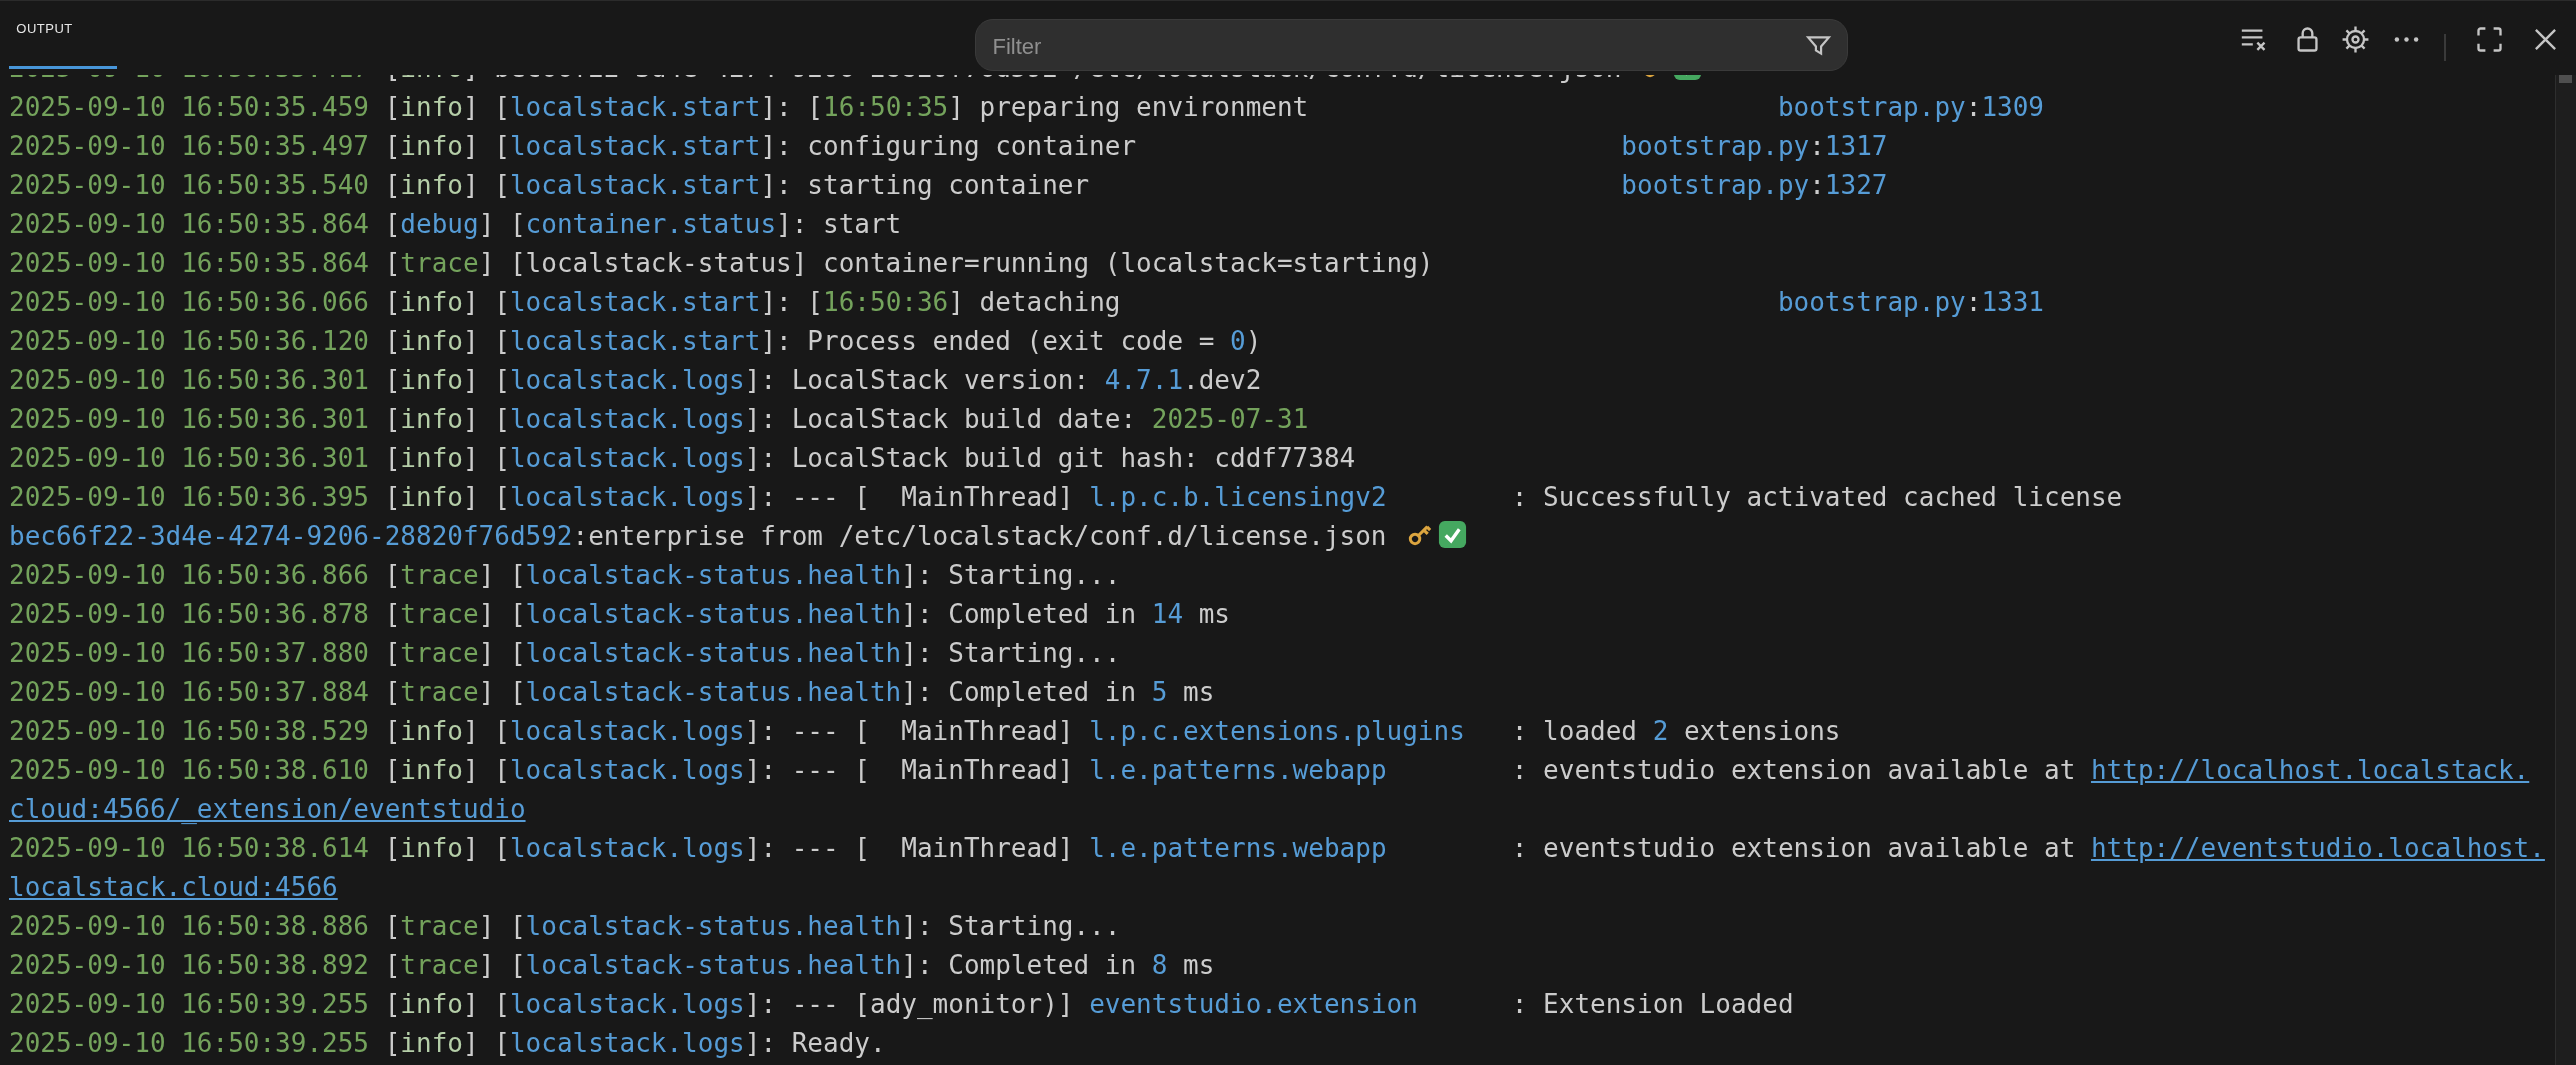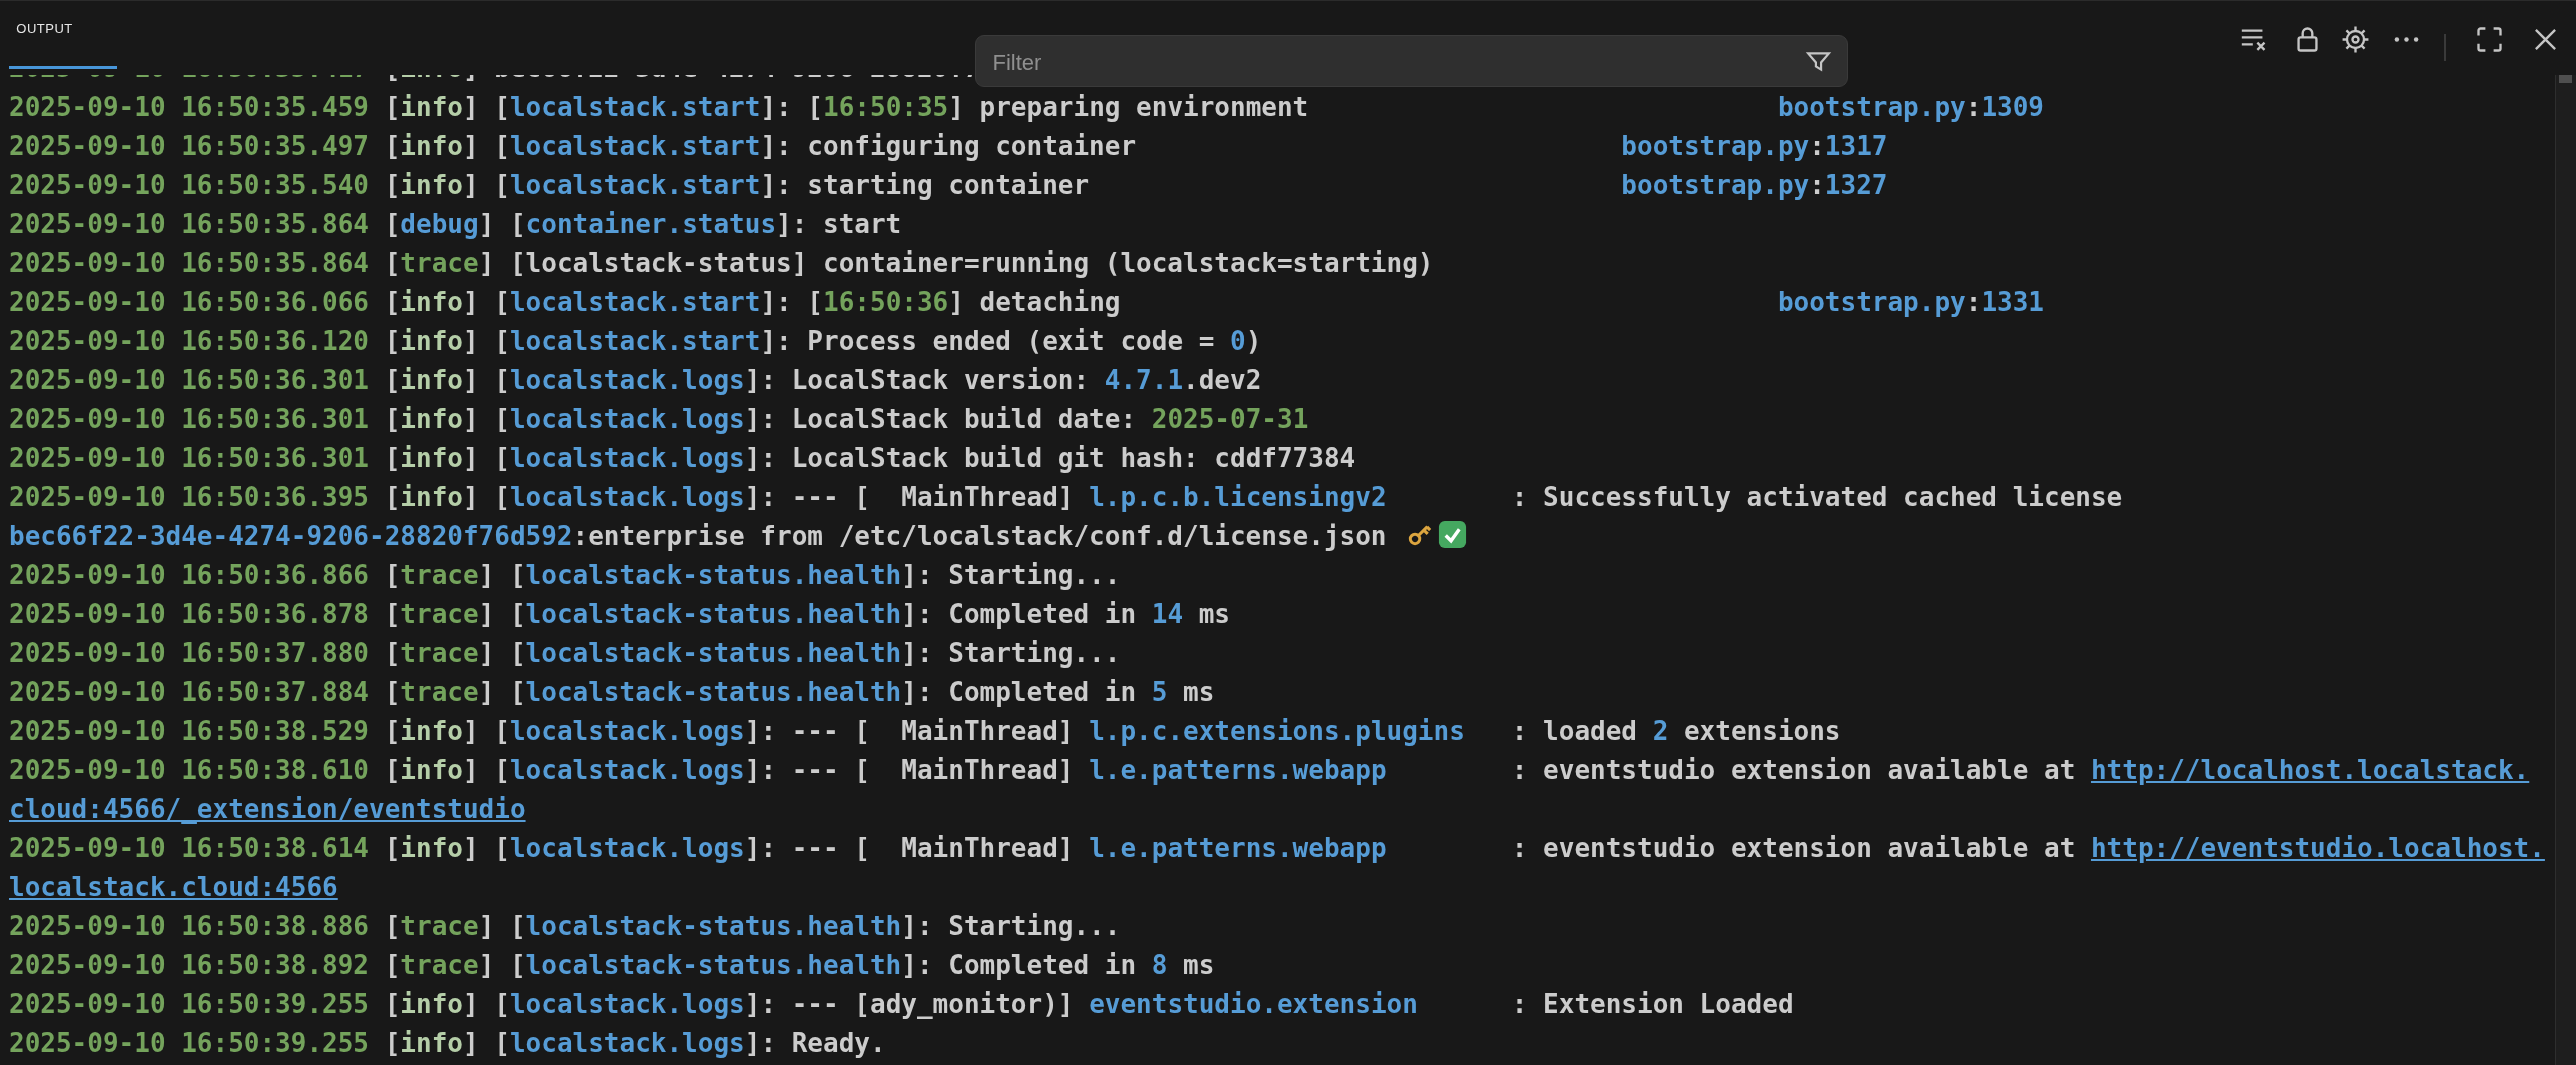--- a/index.html
+++ b/index.html
@@ -3,38 +3,38 @@
 <meta charset="utf-8">
 <style>
   html,body{margin:0;padding:0;background:#111;}
   body{width:2576px;height:1066px;position:relative;overflow:hidden;
        font-family:"Liberation Sans",sans-serif;}
   .panel{position:absolute;inset:0;background:#181818;}
 
   
   .log{position:absolute;left:0;top:0;right:22px;bottom:0;padding:49px 0 0 9px;
        font-family:"DejaVu Sans Mono",monospace;font-size:26px;line-height:39px;
-       white-space:pre;z-index:1;font-weight:bold;}
+       white-space:pre;z-index:1;}
   .logline{height:39px;}
   .w{color:#cccccc;}
   .g{color:var(--green,#74a35c);}
   .pg{color:var(--palegreen,#b5cea8);}
   .b{color:var(--blue,#569cd6);}
   .lk{color:var(--blue,#569cd6);text-decoration:underline;cursor:pointer;}
   .emoji-svg{vertical-align:-5.4px;margin-left:1.8px;}
 
   
   .header{position:absolute;top:0;left:0;right:0;height:74px;background:#181818;
           border-top:1.8px solid #2b2b2b;z-index:5;}
   .tab{position:absolute;left:16.3px;top:20px;font-size:13px;letter-spacing:0.5px;
        color:#e7e7e7;cursor:pointer;}
   .tab-underline{position:absolute;left:9px;top:65px;width:108px;height:2.7px;
        background:var(--accent,#4896d9);}
   .filterbox{position:absolute;left:975px;top:18px;width:873px;height:52px;
-       background:#2f2f2f;border:0.9px solid #3a3a3a;border-radius:9px;box-sizing:border-box;margin-top:16px;}
+       background:#2f2f2f;border:0.9px solid #3a3a3a;border-radius:18px;box-sizing:border-box;}
   .filterbox input{position:absolute;left:14.5px;top:0;width:795px;height:51px;border:0;outline:0;
        background:transparent;color:#cccccc;font-size:22px;font-family:"Liberation Sans",sans-serif;}
   .filterbox input::placeholder{color:#8f8f8f;}
   .funnel{position:absolute;right:12.6px;top:11px;}
   .select{position:absolute;left:1863px;top:23.5px;width:357px;height:43px;background:#2f2f2f;
        border-radius:7.2px;cursor:pointer;}
   .select .val{position:absolute;left:14.5px;top:9px;font-size:22px;color:#c8c8c8;}
   .select .chev{position:absolute;right:12.6px;top:7.2px;}
   .iconbtn{position:absolute;top:22px;width:33px;height:33px;cursor:pointer;}
   .divider{position:absolute;left:2444px;top:33px;width:1.8px;height:27px;background:#3a3a3a;}

